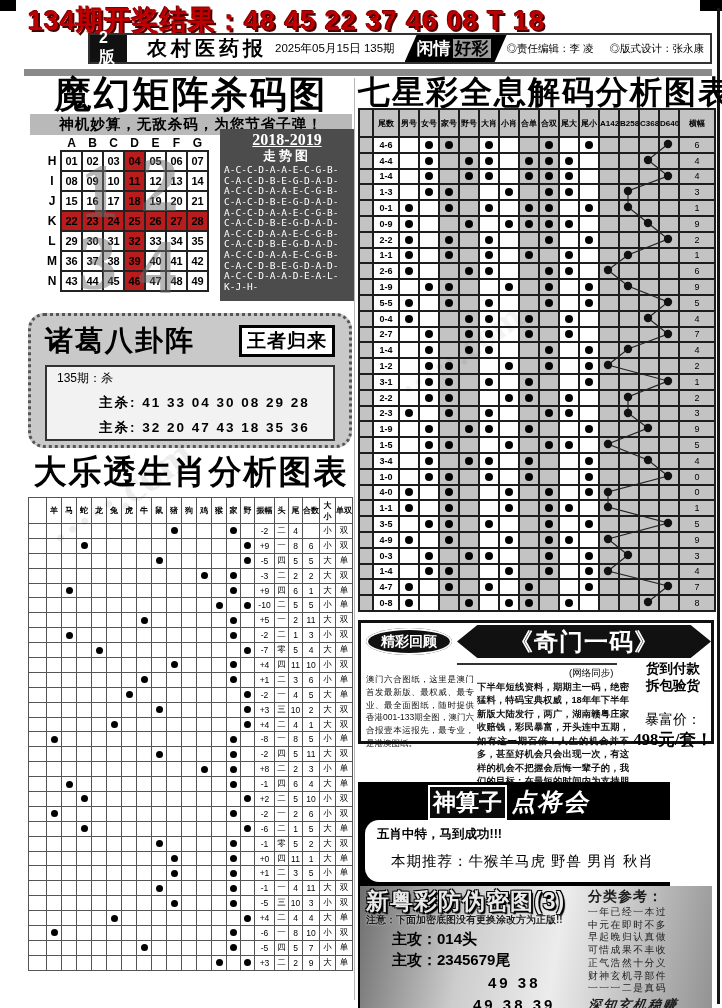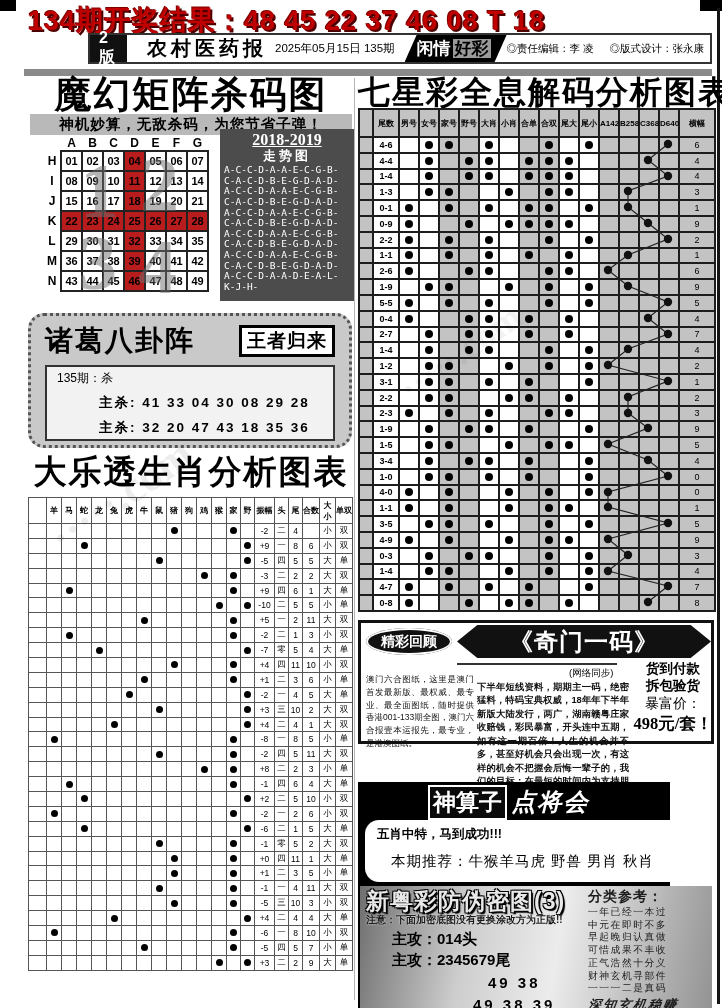--- a/index.html
+++ b/index.html
@@ -89,21 +89,21 @@
     display:flex;align-items:center;justify-content:center;font-size:24px;font-weight:900;letter-spacing:1px;
     clip-path:polygon(0 50%,8% 0,92% 0,100% 50%,92% 100%,8% 100%);}
   .ad-hr{position:absolute;left:96px;top:40px;width:160px;height:2px;background:#333;}
   .ad-left{position:absolute;left:5px;top:36px;width:108px;height:80px;font-size:8.5px;line-height:1.5;
     text-align:justify;color:#111;margin-top:14px;}
   .ad-sync{position:absolute;left:208px;top:44px;font-size:9.5px;}
   .ad-para{position:absolute;left:116px;top:58px;width:152px;height:60px;font-size:9.3px;line-height:1.45;
     font-weight:600;color:#111;text-align:justify;}
   .ad-right{position:absolute;left:272px;top:38px;width:80px;text-align:center;}
   .ad-pay{font-size:13.5px;font-weight:900;line-height:1.25;}
-  .ad-price-label{font-size:14px;font-family:"Liberation Serif",serif;margin-top:0;}
+  .ad-price-label{font-size:14px;font-family:"Liberation Serif",serif;margin-top:16px;}
   .ad-price{font-size:16.5px;font-family:"Liberation Serif",serif;font-weight:bold;}
 
   .bottom-box{position:absolute;left:0;top:706px;width:312px;height:256px;background:#000;}
   .szz-title{position:absolute;left:70px;top:3px;white-space:nowrap;}
   .szz1{display:inline-block;background:#0a0a0a;color:#fff;border:2px solid #fff;font-size:23px;
     font-weight:900;padding:0 3px;font-family:"Liberation Serif",serif;}
   .szz2{color:#fff;font-size:24px;font-weight:900;letter-spacing:2px;font-family:"Liberation Serif",serif;font-style:italic;}
   .szz-card{position:absolute;left:7px;top:38px;width:342px;height:62px;background:#fff;border-radius:14px;padding:6px 12px;}
   .szz-slogan{font-size:12.5px;font-weight:900;}
   .szz-rec{font-size:14.5px;margin:9px 0 0 14px;letter-spacing:1px;}

